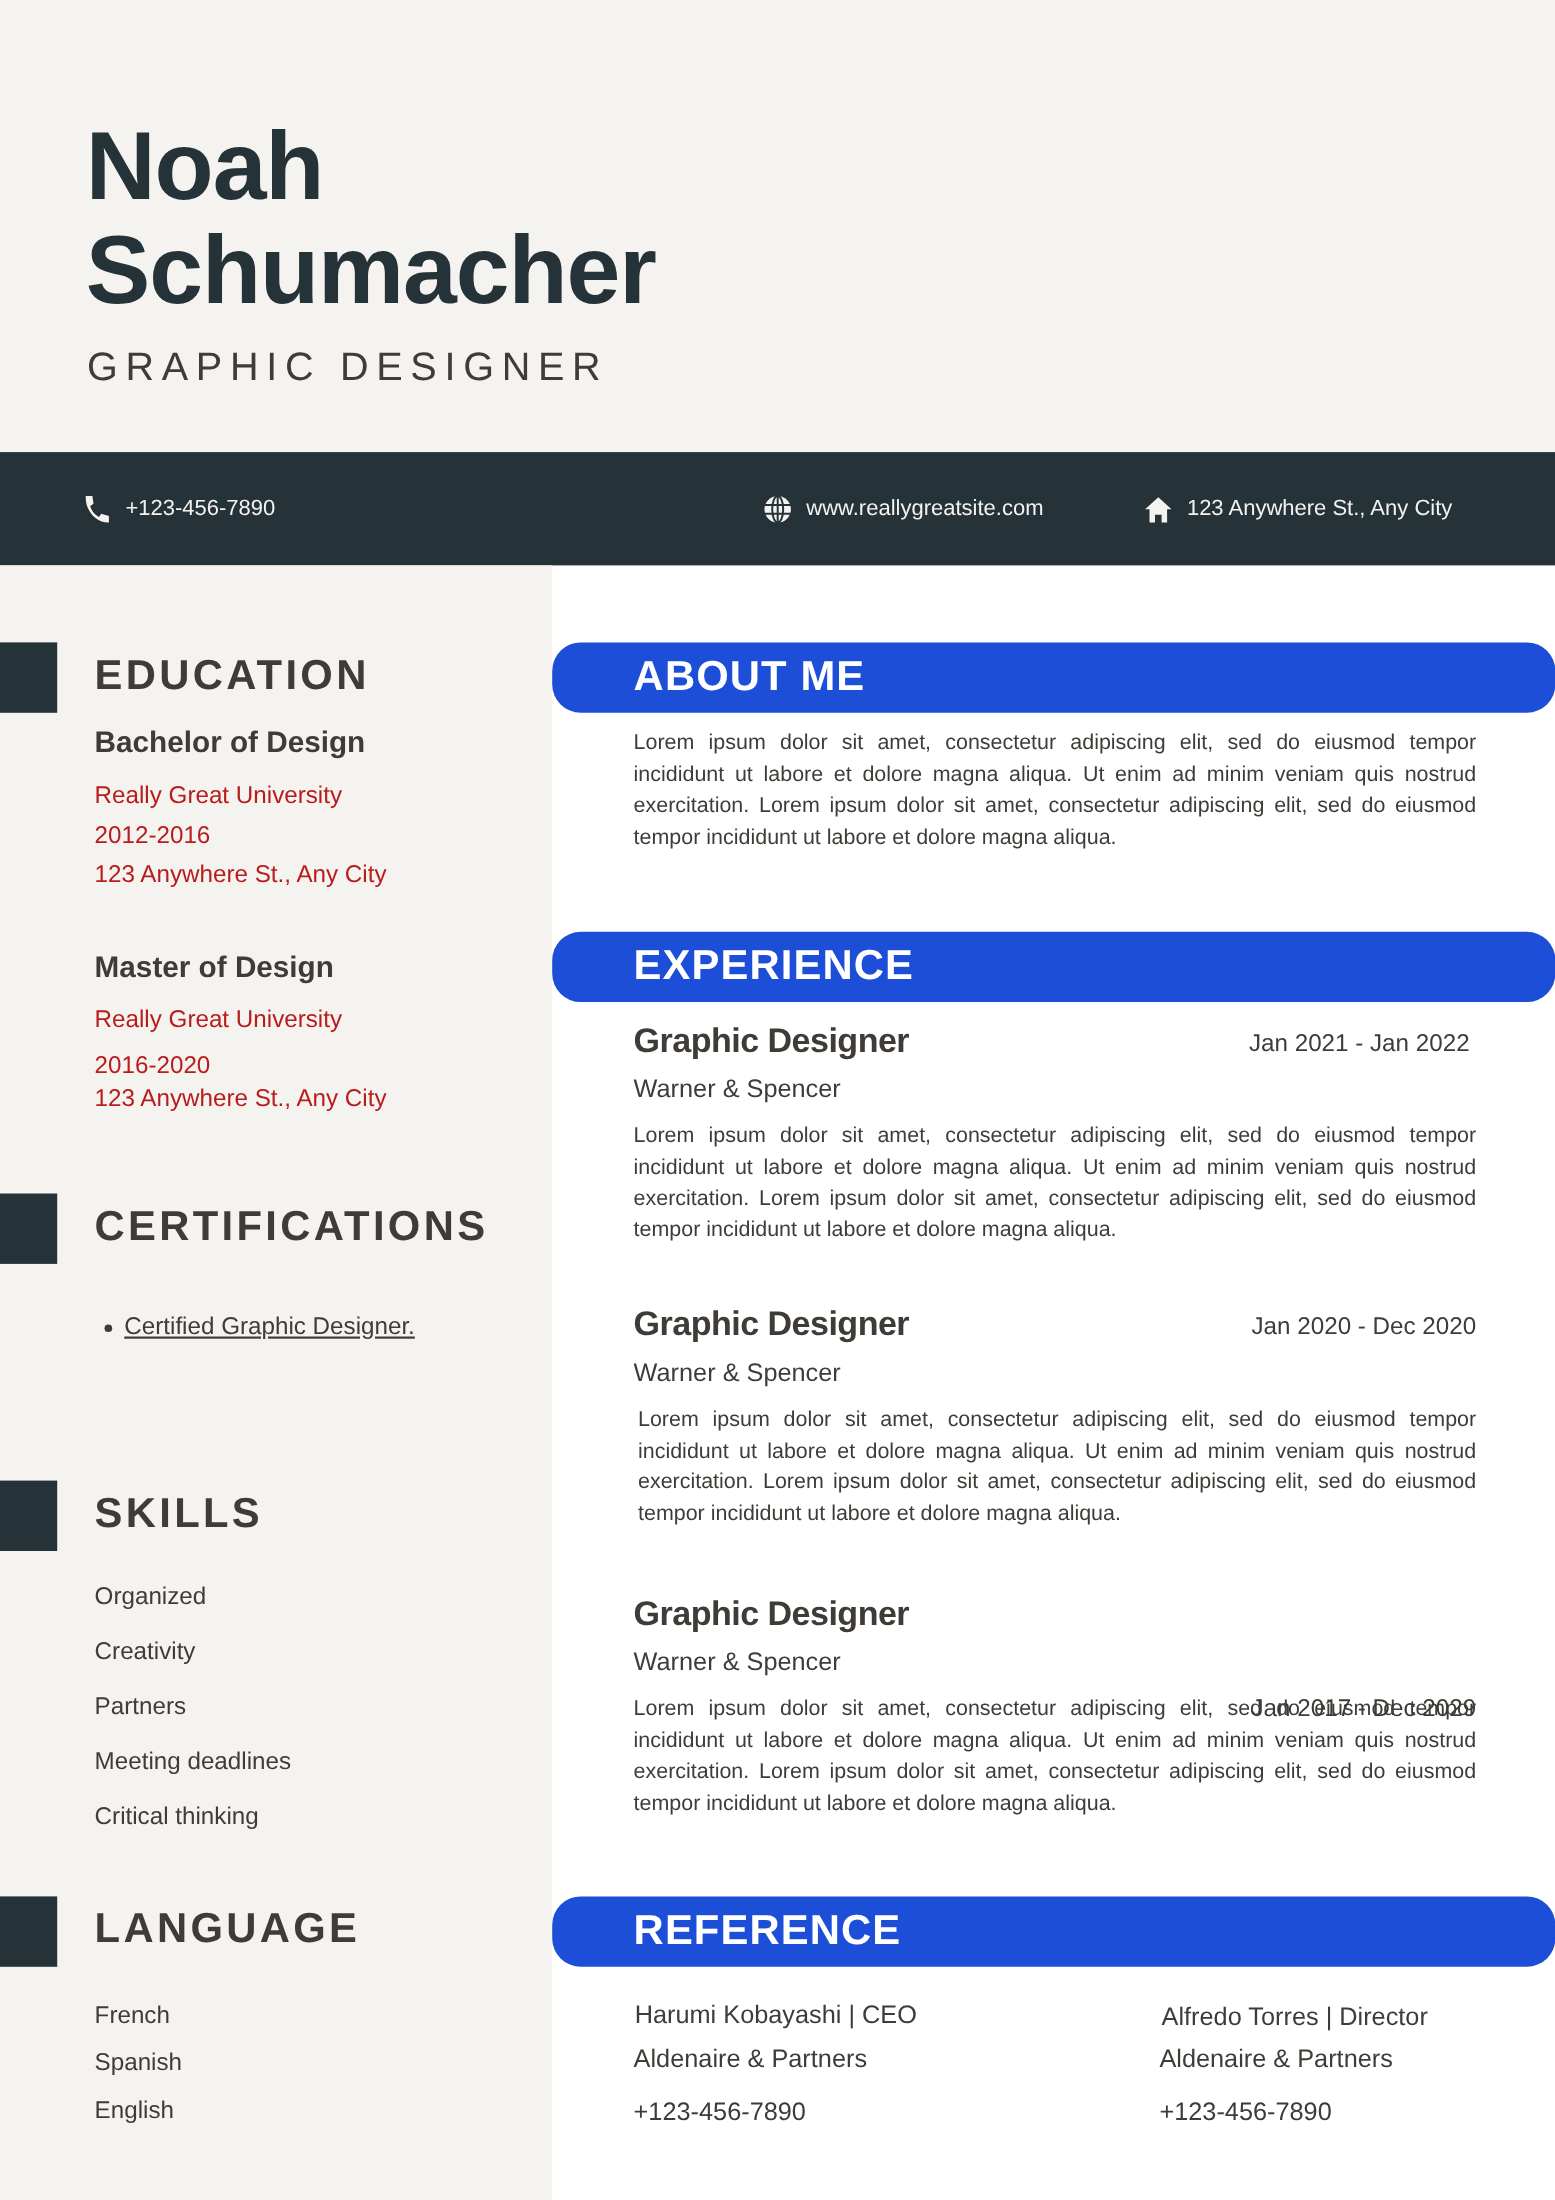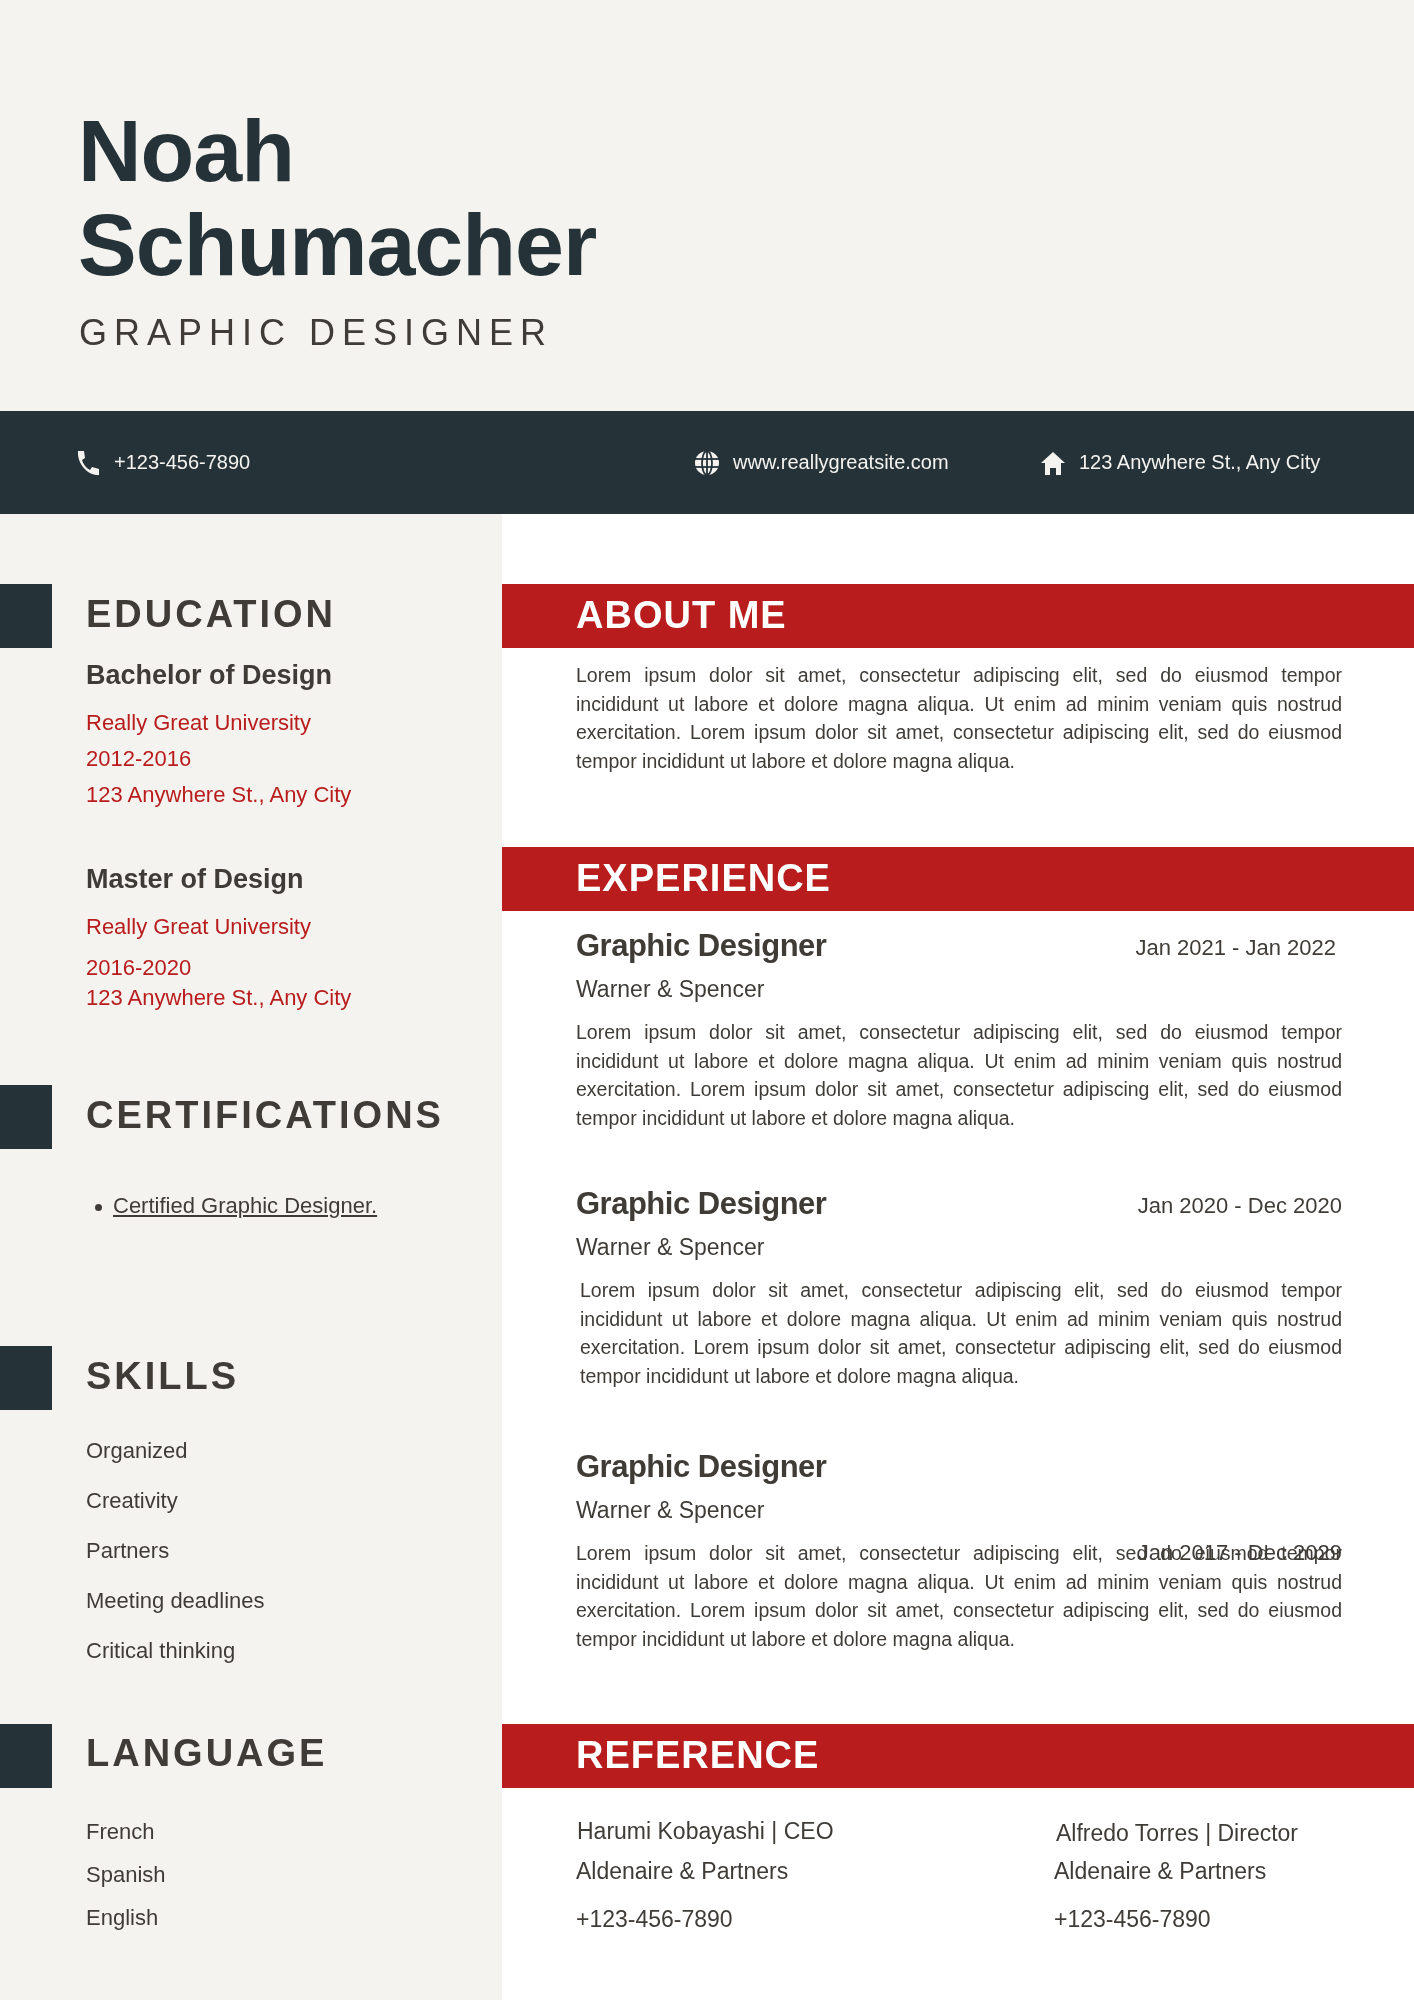--- a/index.html
+++ b/index.html
@@ -62,21 +62,21 @@
     position: relative; padding-left: 18px; font-size: 22px; line-height: 32px; color: #3f3c38;
     margin-bottom: 12px;
   }
   .cert-list li::before {
     content: ""; position: absolute; left: 0; top: 14px; width: 7px; height: 7px;
     border-radius: 50%; background: #3f3c38;
   }
   .plain-item { position: absolute; left: 86px; font-size: 22px; color: #3f3c38; }
 
   .right-bar {
-    position: absolute; left: 502px; width: 912px; height: 64px; background: #b91c1c;
+    position: absolute; left: 502px; width: 912px; height: 64px; background: #1d4ed8; border-radius: 26px;
   }
   .right-bar-title {
     position: absolute; left: 74px; top: 10px;
     font-size: 38px; font-weight: 700; color: #ffffff; letter-spacing: 1px;
   }
   .para {
     position: absolute; left: 576px; width: 766px;
     font-size: 19.5px; line-height: 28.6px; color: #3f3c38; text-align: justify;
   }
   .job-title {

